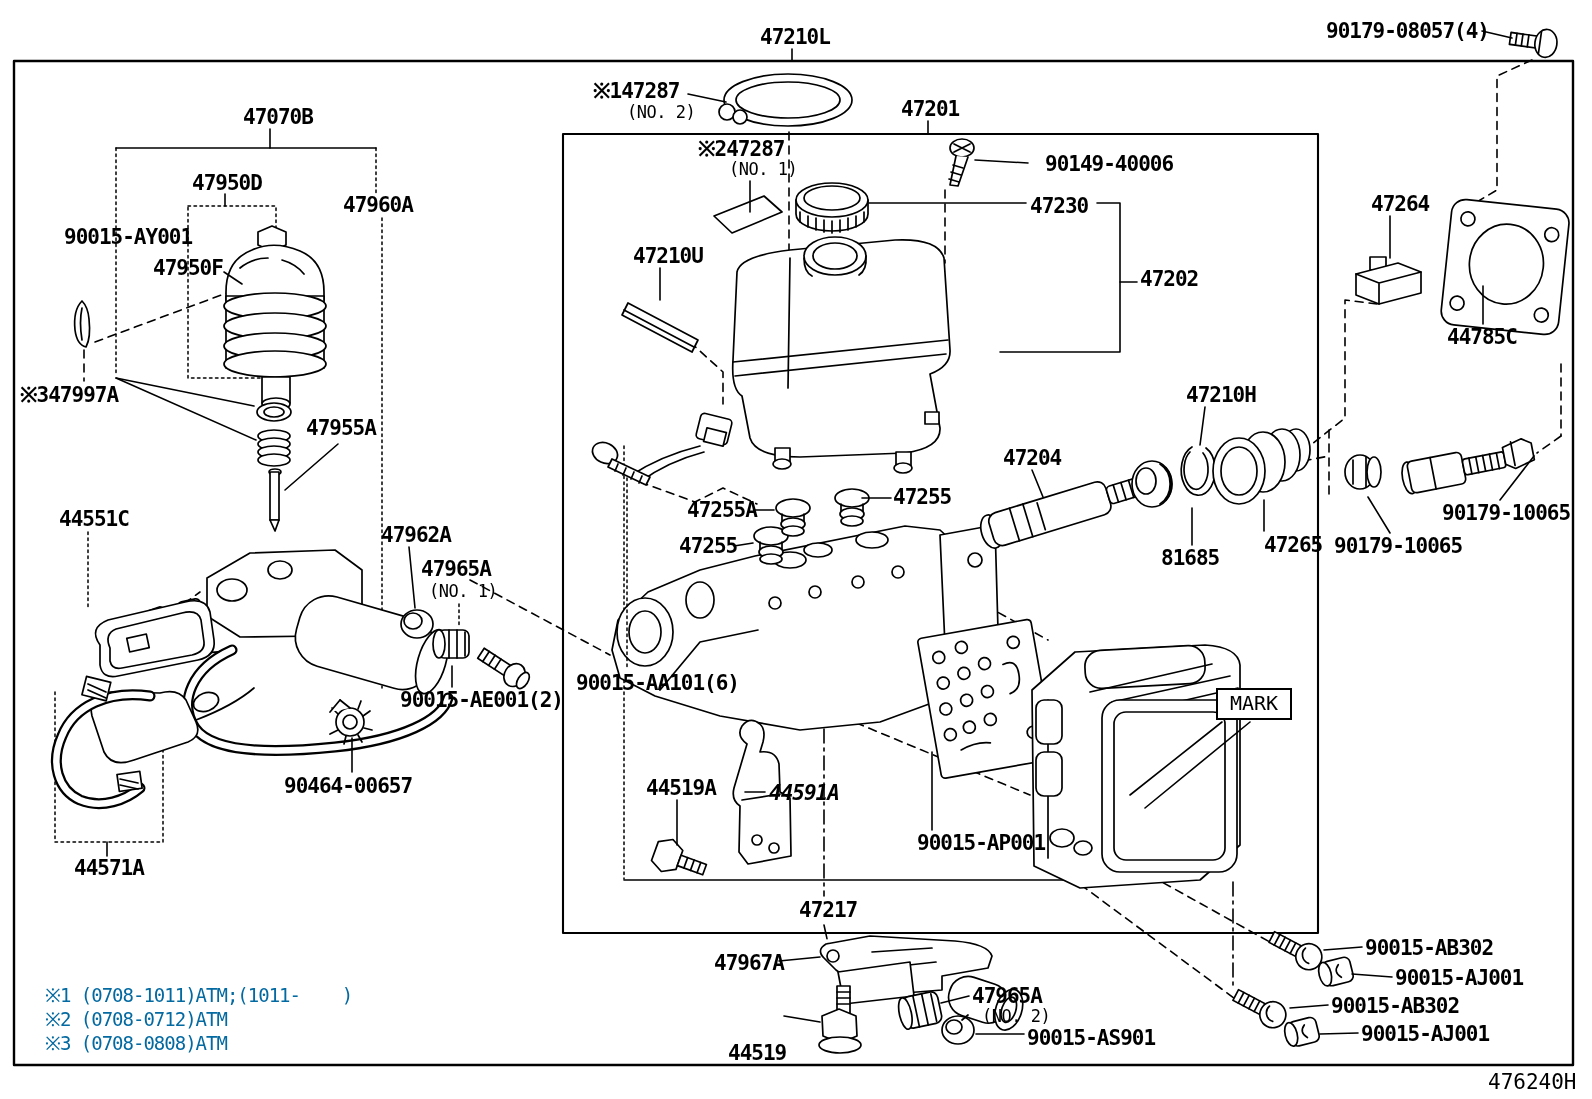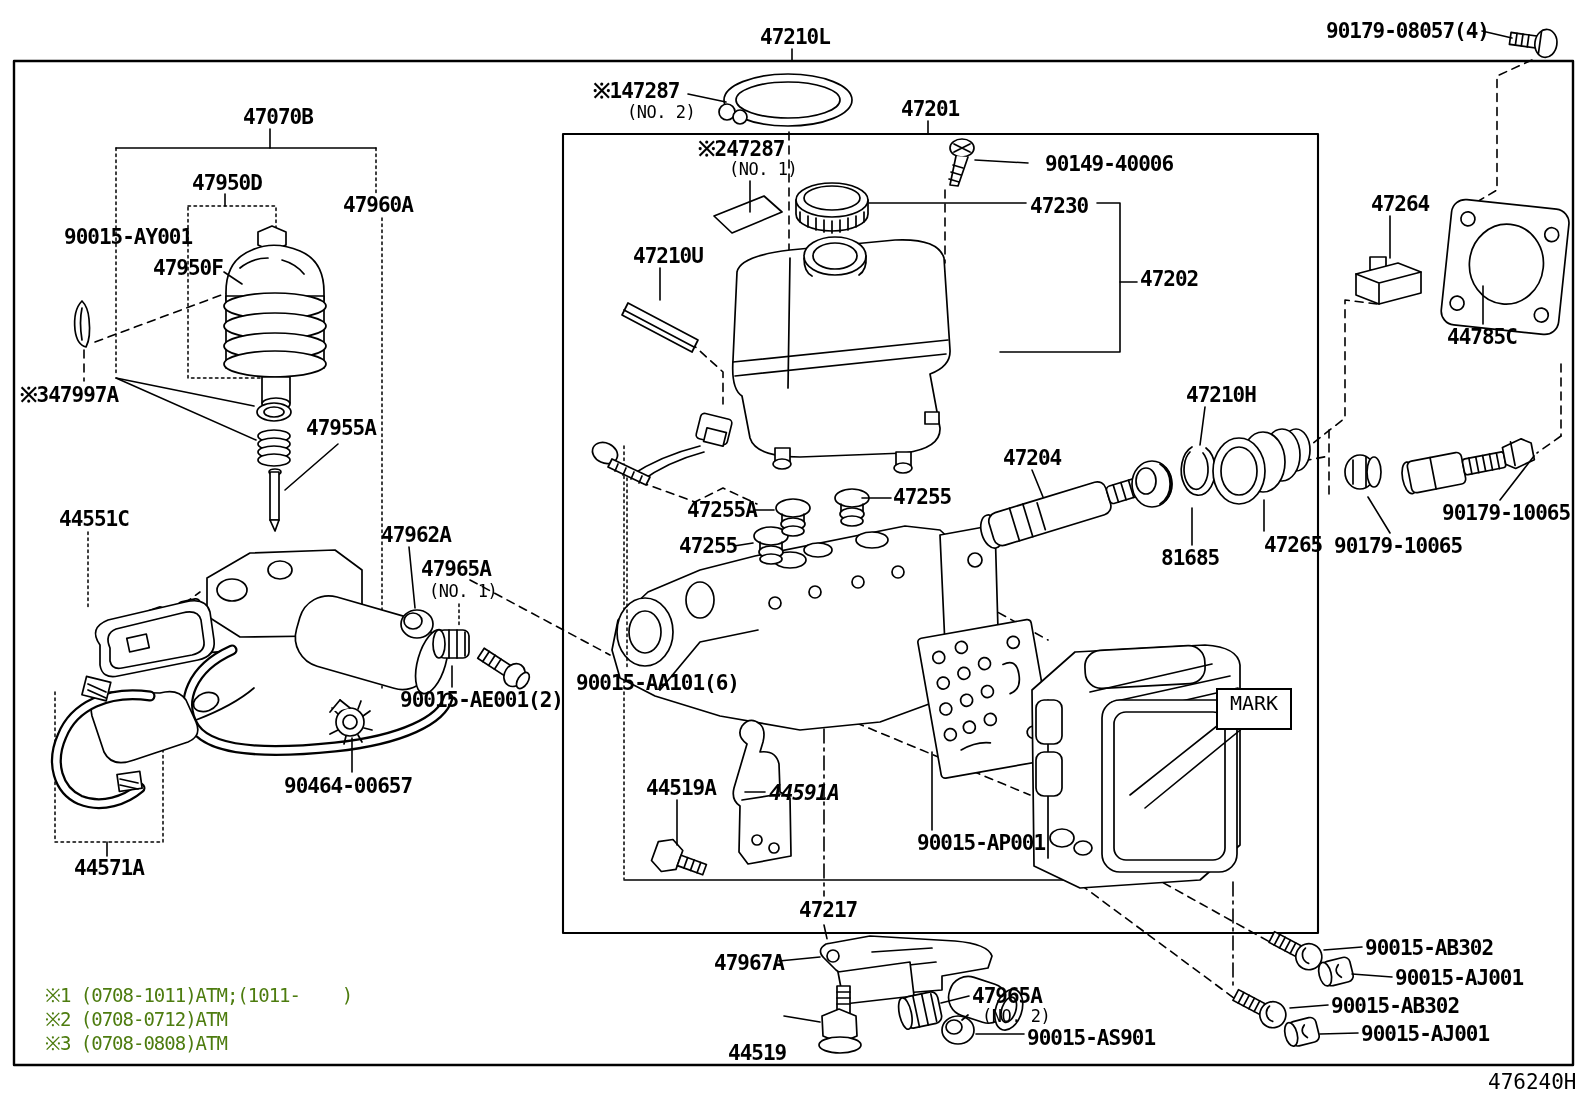--- a/index.html
+++ b/index.html
@@ -12,24 +12,24 @@
   .inbox{stroke-width:2.1;}
   .ld{stroke-width:1.6;}
   .dash{stroke-dasharray:8 6;stroke-width:1.6;}
   .dot{stroke-dasharray:2.5 3.5;stroke-width:1.5;}
   .dashdot{stroke-dasharray:14 5 3 5;stroke-width:1.6;}
   .tubeO{stroke-width:11;}
   .tubeI{stroke:#fff;stroke-width:6.5;}
   .lbl{position:absolute;font-weight:700;font-size:21px;letter-spacing:-1px;color:#000;
        white-space:pre;line-height:1.05;}
   .lbl.sub{font-weight:400;font-size:17px;letter-spacing:-0.5px;}
-  .note{position:absolute;font-weight:400;font-size:19px;letter-spacing:-1px;color:#4d7c0f;white-space:pre;}
+  .note{position:absolute;font-weight:400;font-size:19px;letter-spacing:-1px;color:#0369a1;white-space:pre;}
   .code{position:absolute;font-weight:400;font-size:21px;letter-spacing:0;color:#000;}
   .markbox{position:absolute;left:1216px;top:688px;border:2px solid #000;background:#fff;
-           padding:1px 12px 13px 12px;font-size:20px;font-weight:400;color:#000;}
+           padding:1px 12px 3px 12px;font-size:20px;font-weight:400;color:#000;}
 </style>
 </head>
 <body>
 
 <div id="stage">
 
 <svg width="1592" height="1099" viewBox="0 0 1592 1099">
 
   <g>
     <rect class="box" x="14" y="61" width="1559" height="1004"></rect>

